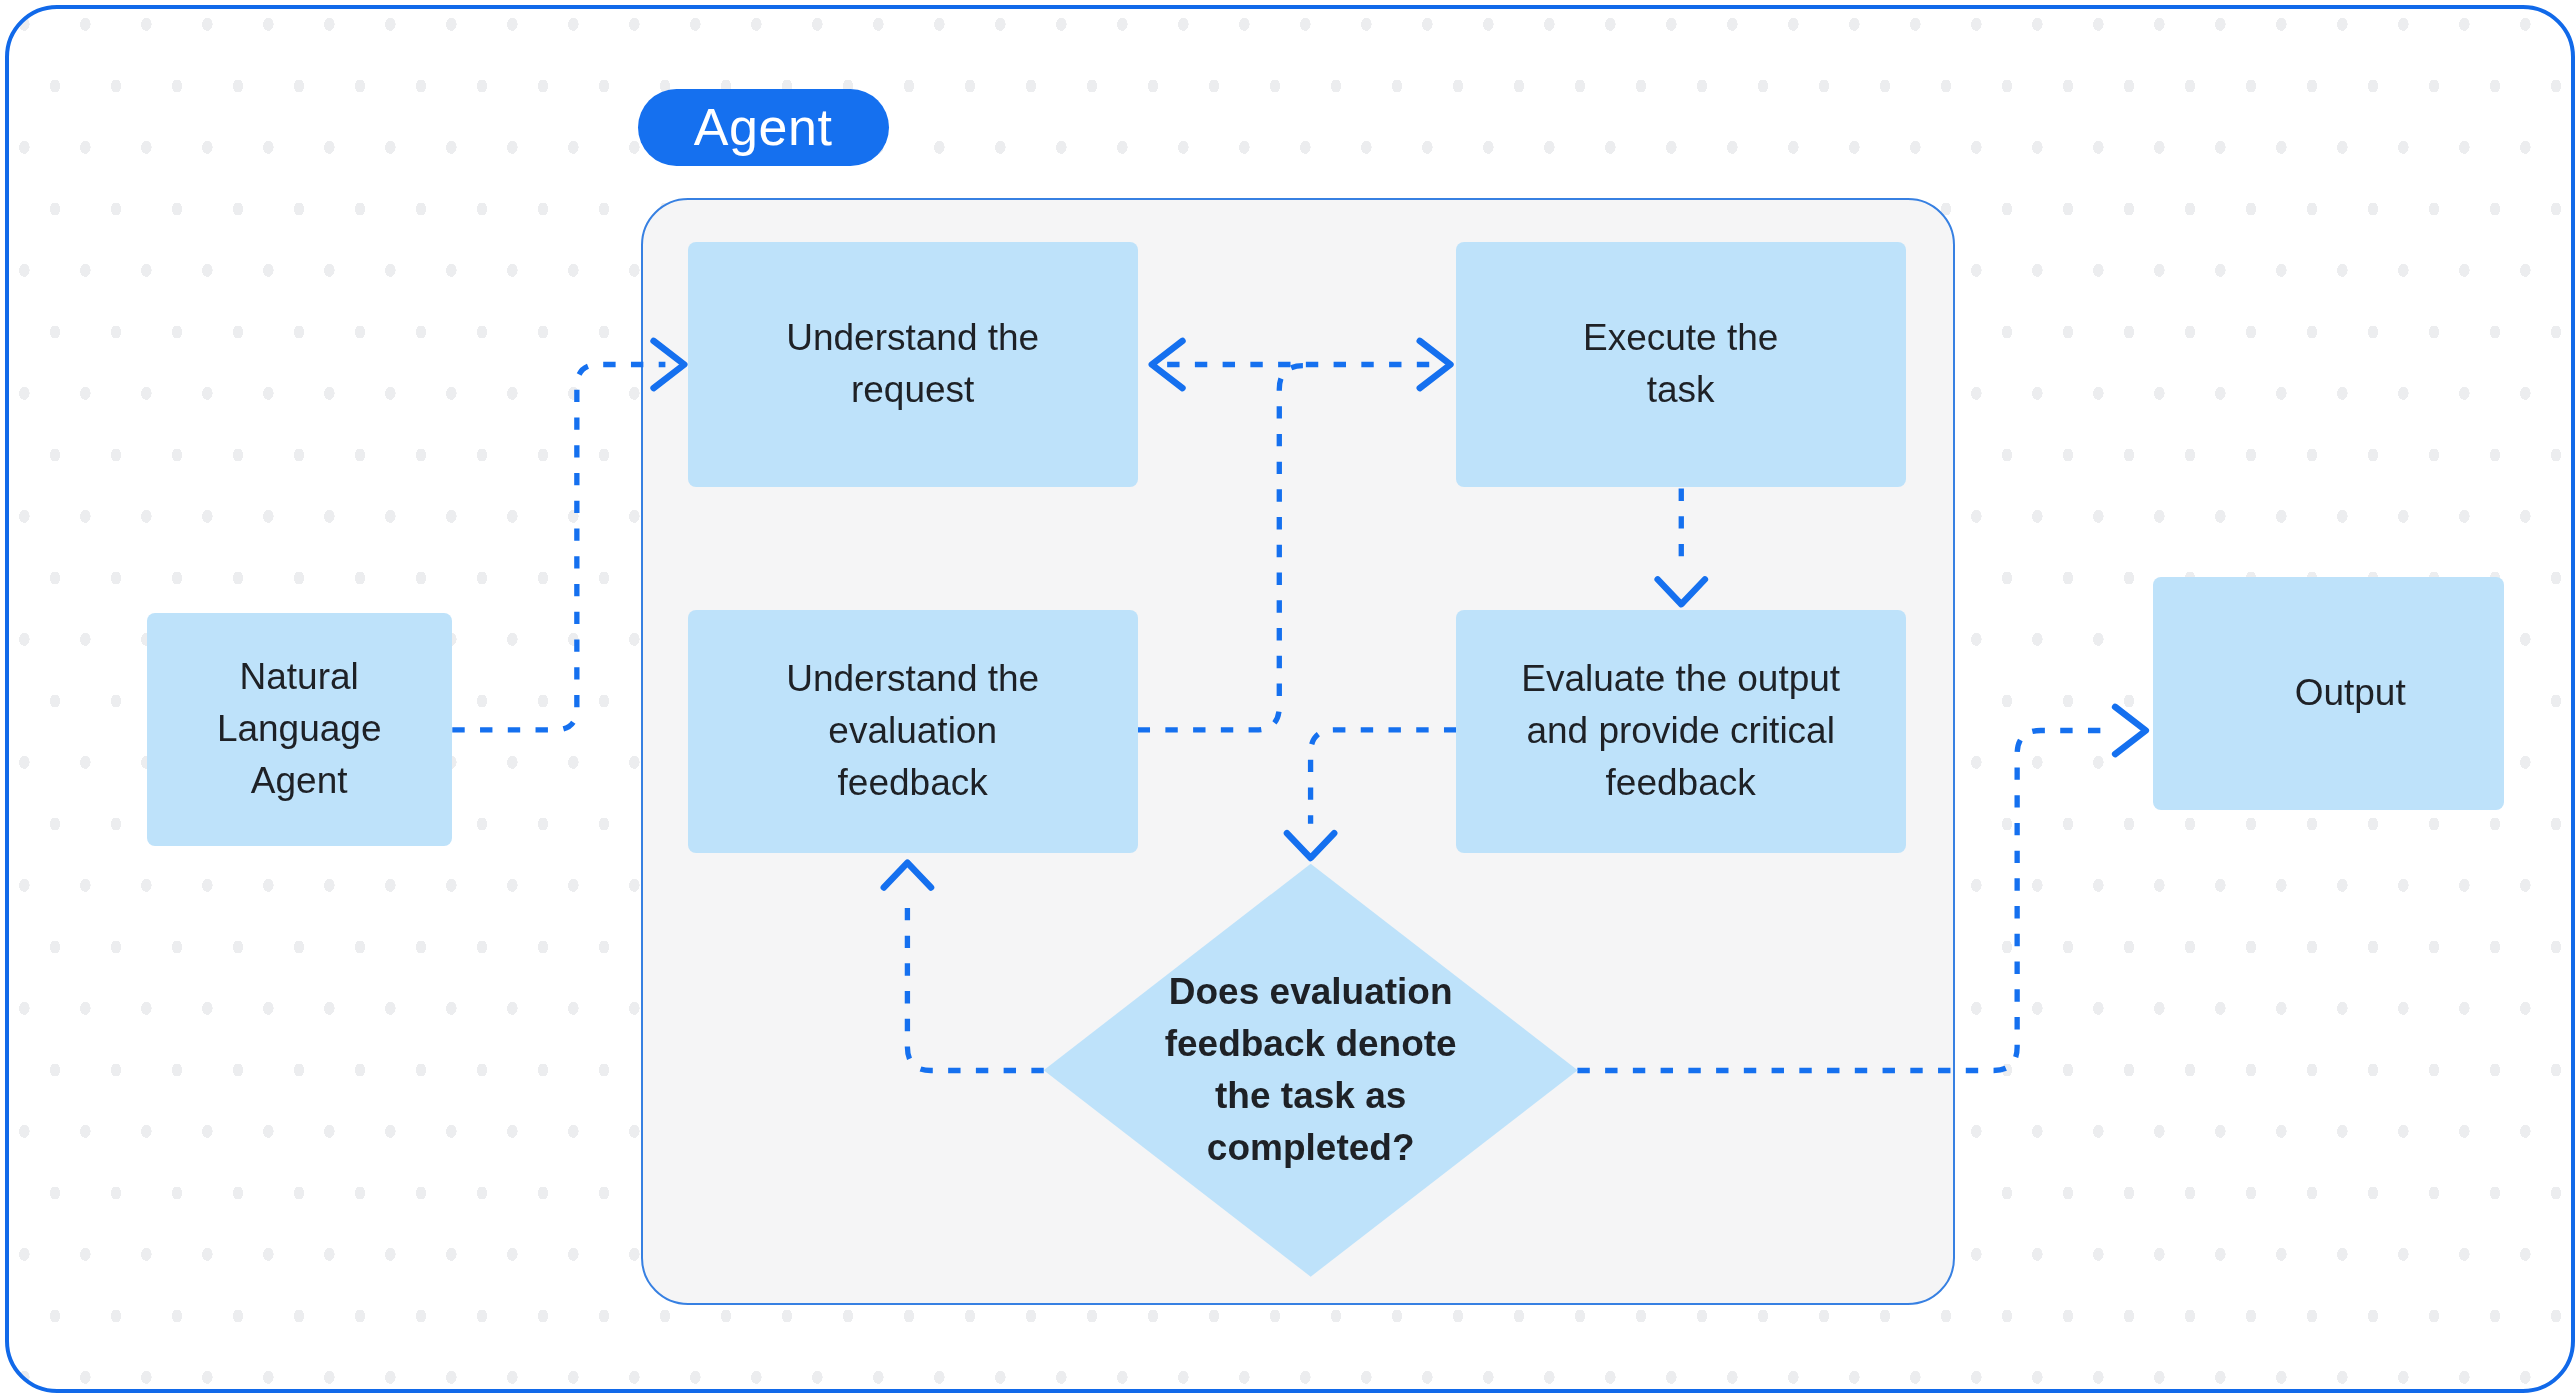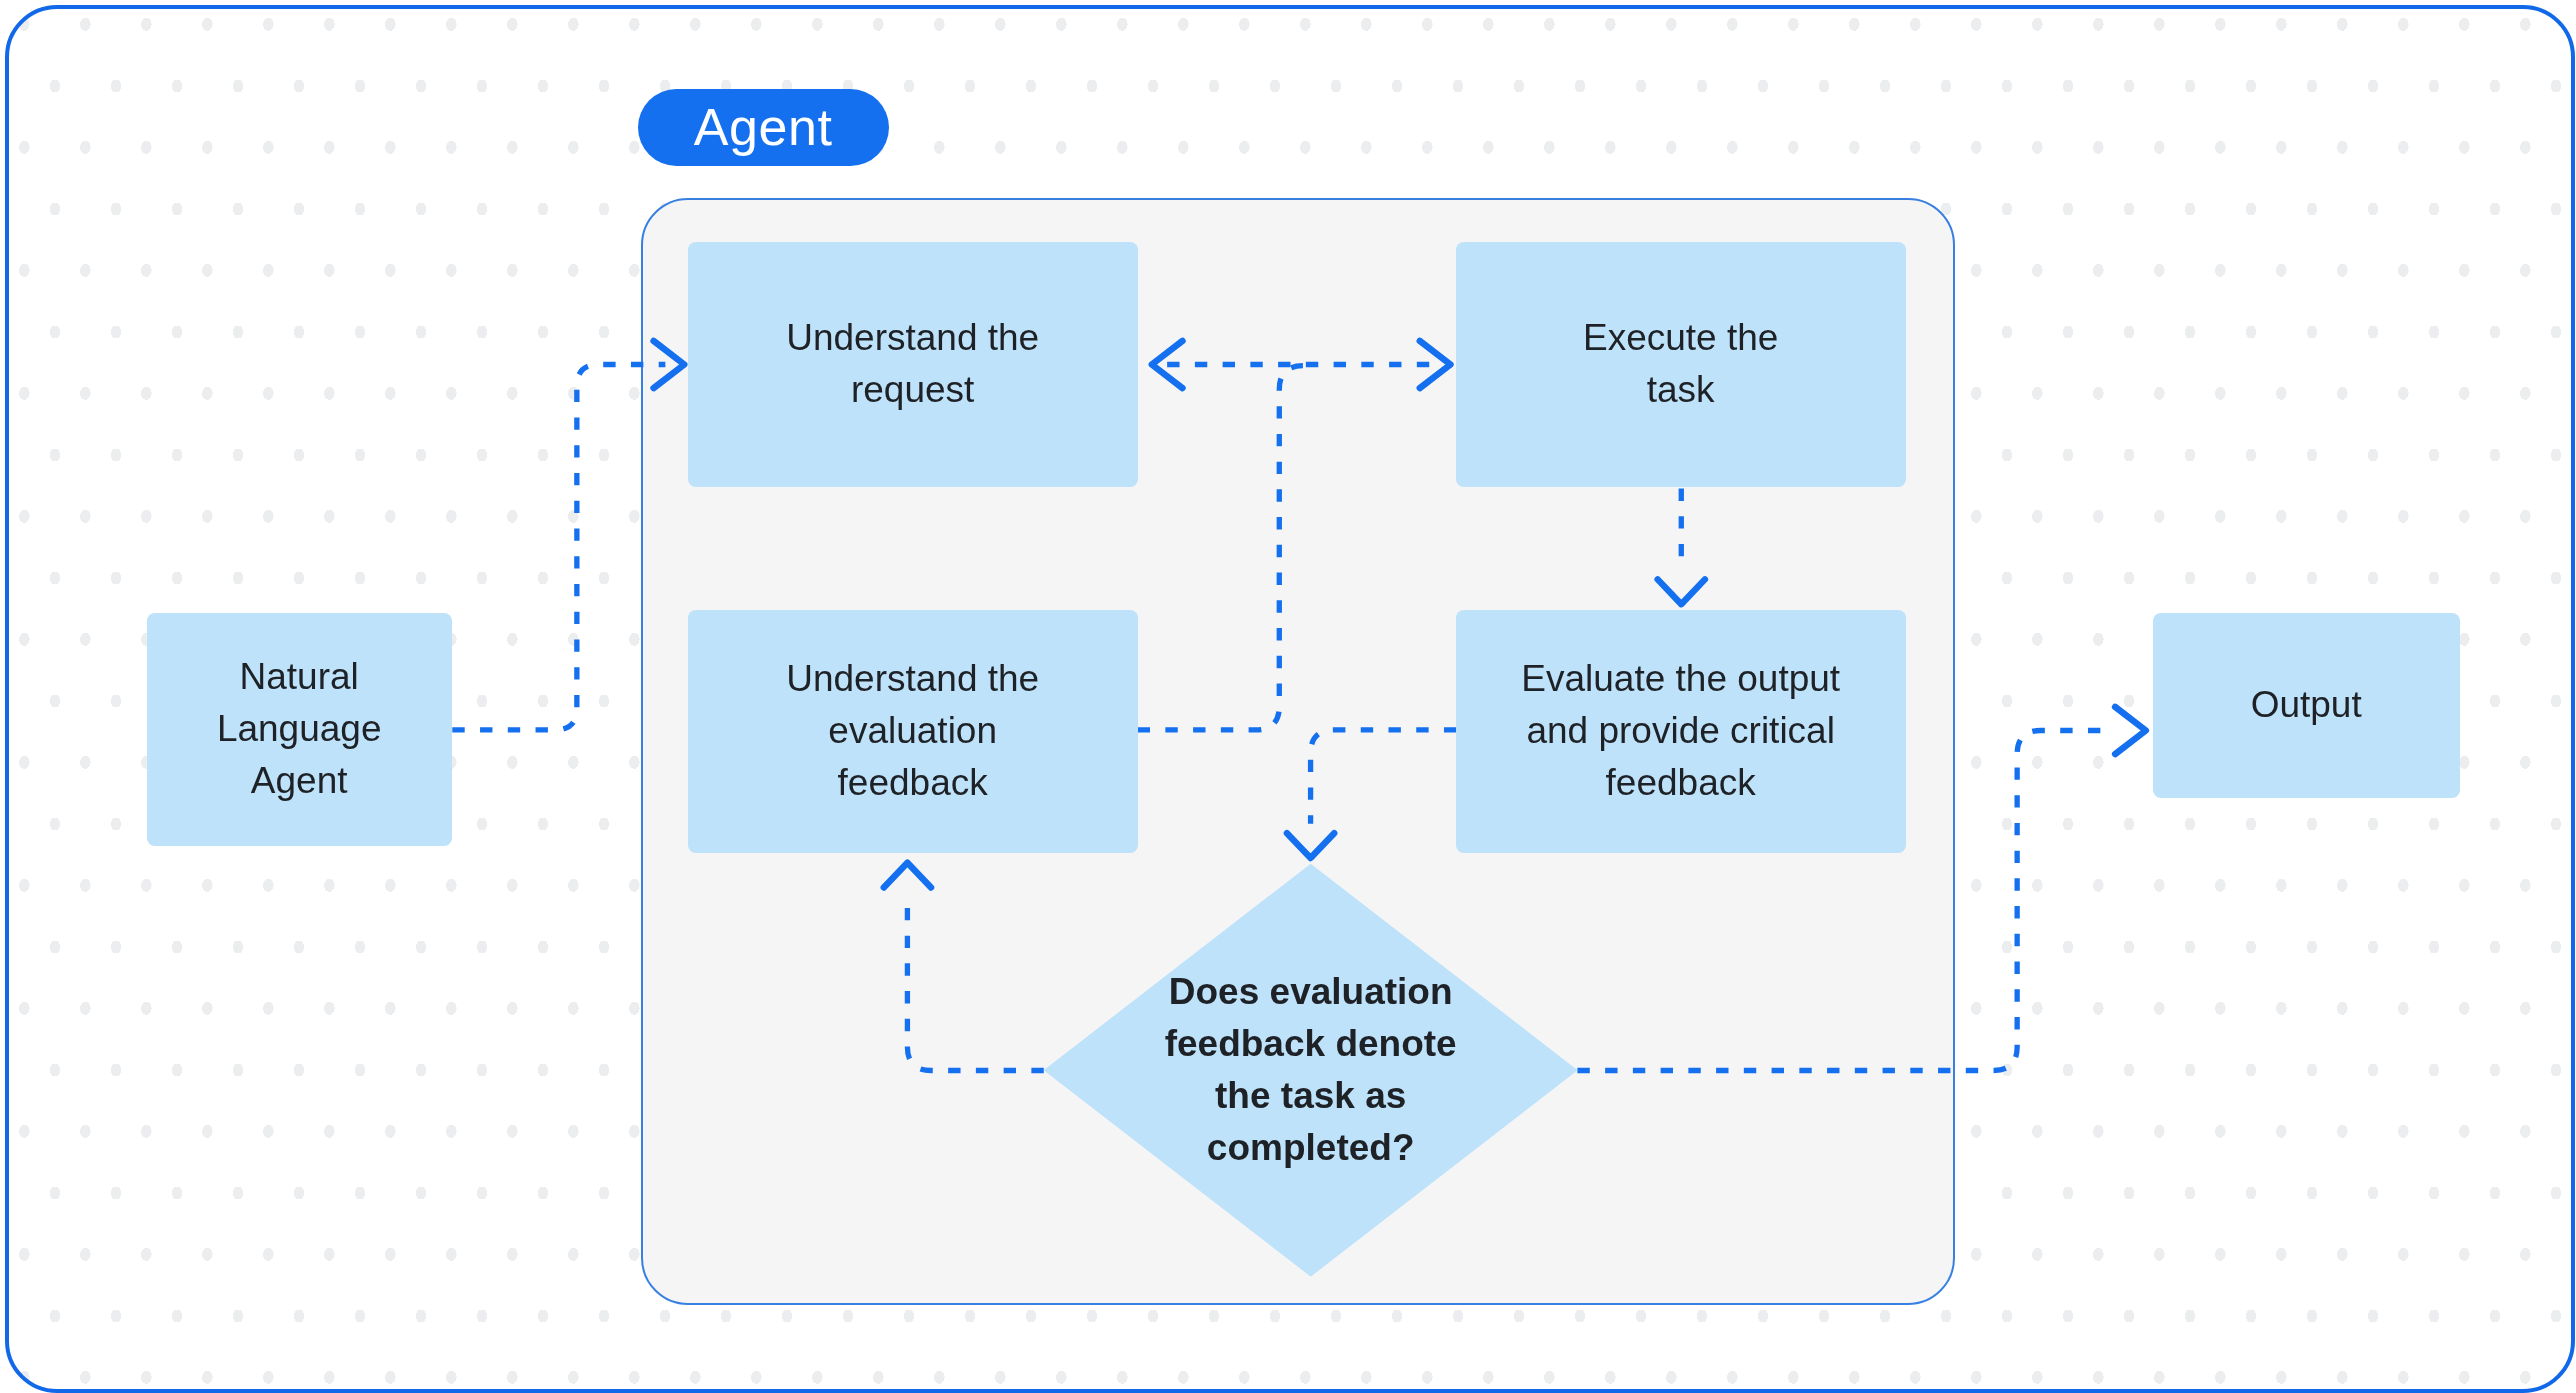--- a/index.html
+++ b/index.html
@@ -34,21 +34,21 @@
     position:absolute;display:flex;align-items:center;justify-content:center;
     background:#BEE2FA;border-radius:8px;
     color:#1E2126;font-size:37px;line-height:52px;font-weight:500;
     text-align:center;white-space:pre-line;
   }
   .n-understand-request{left:679px;top:233px;width:450px;height:245px;}
   .n-execute-task{left:1447px;top:233px;width:450px;height:245px;}
   .n-understand-feedback{left:679px;top:601px;width:450px;height:243px;}
   .n-evaluate-output{left:1447px;top:601px;width:450px;height:243px;}
   .n-nli{left:138px;top:604px;width:305px;height:233px;}
-  .n-output{left:2144px;top:604px;width:307px;height:185px;}
+  .n-output{left:2144px;top:568px;width:307px;height:233px;padding-left:44px;}
 
   .diamond{
     position:absolute;left:1035px;top:855px;width:534px;height:413px;
     background:#BEE2FA;
     clip-path:polygon(50% 0,100% 50%,50% 100%,0 50%);
     display:flex;align-items:center;justify-content:center;
     color:#1E2126;font-size:37px;line-height:52px;font-weight:700;
     text-align:center;white-space:pre-line;
   }
 

